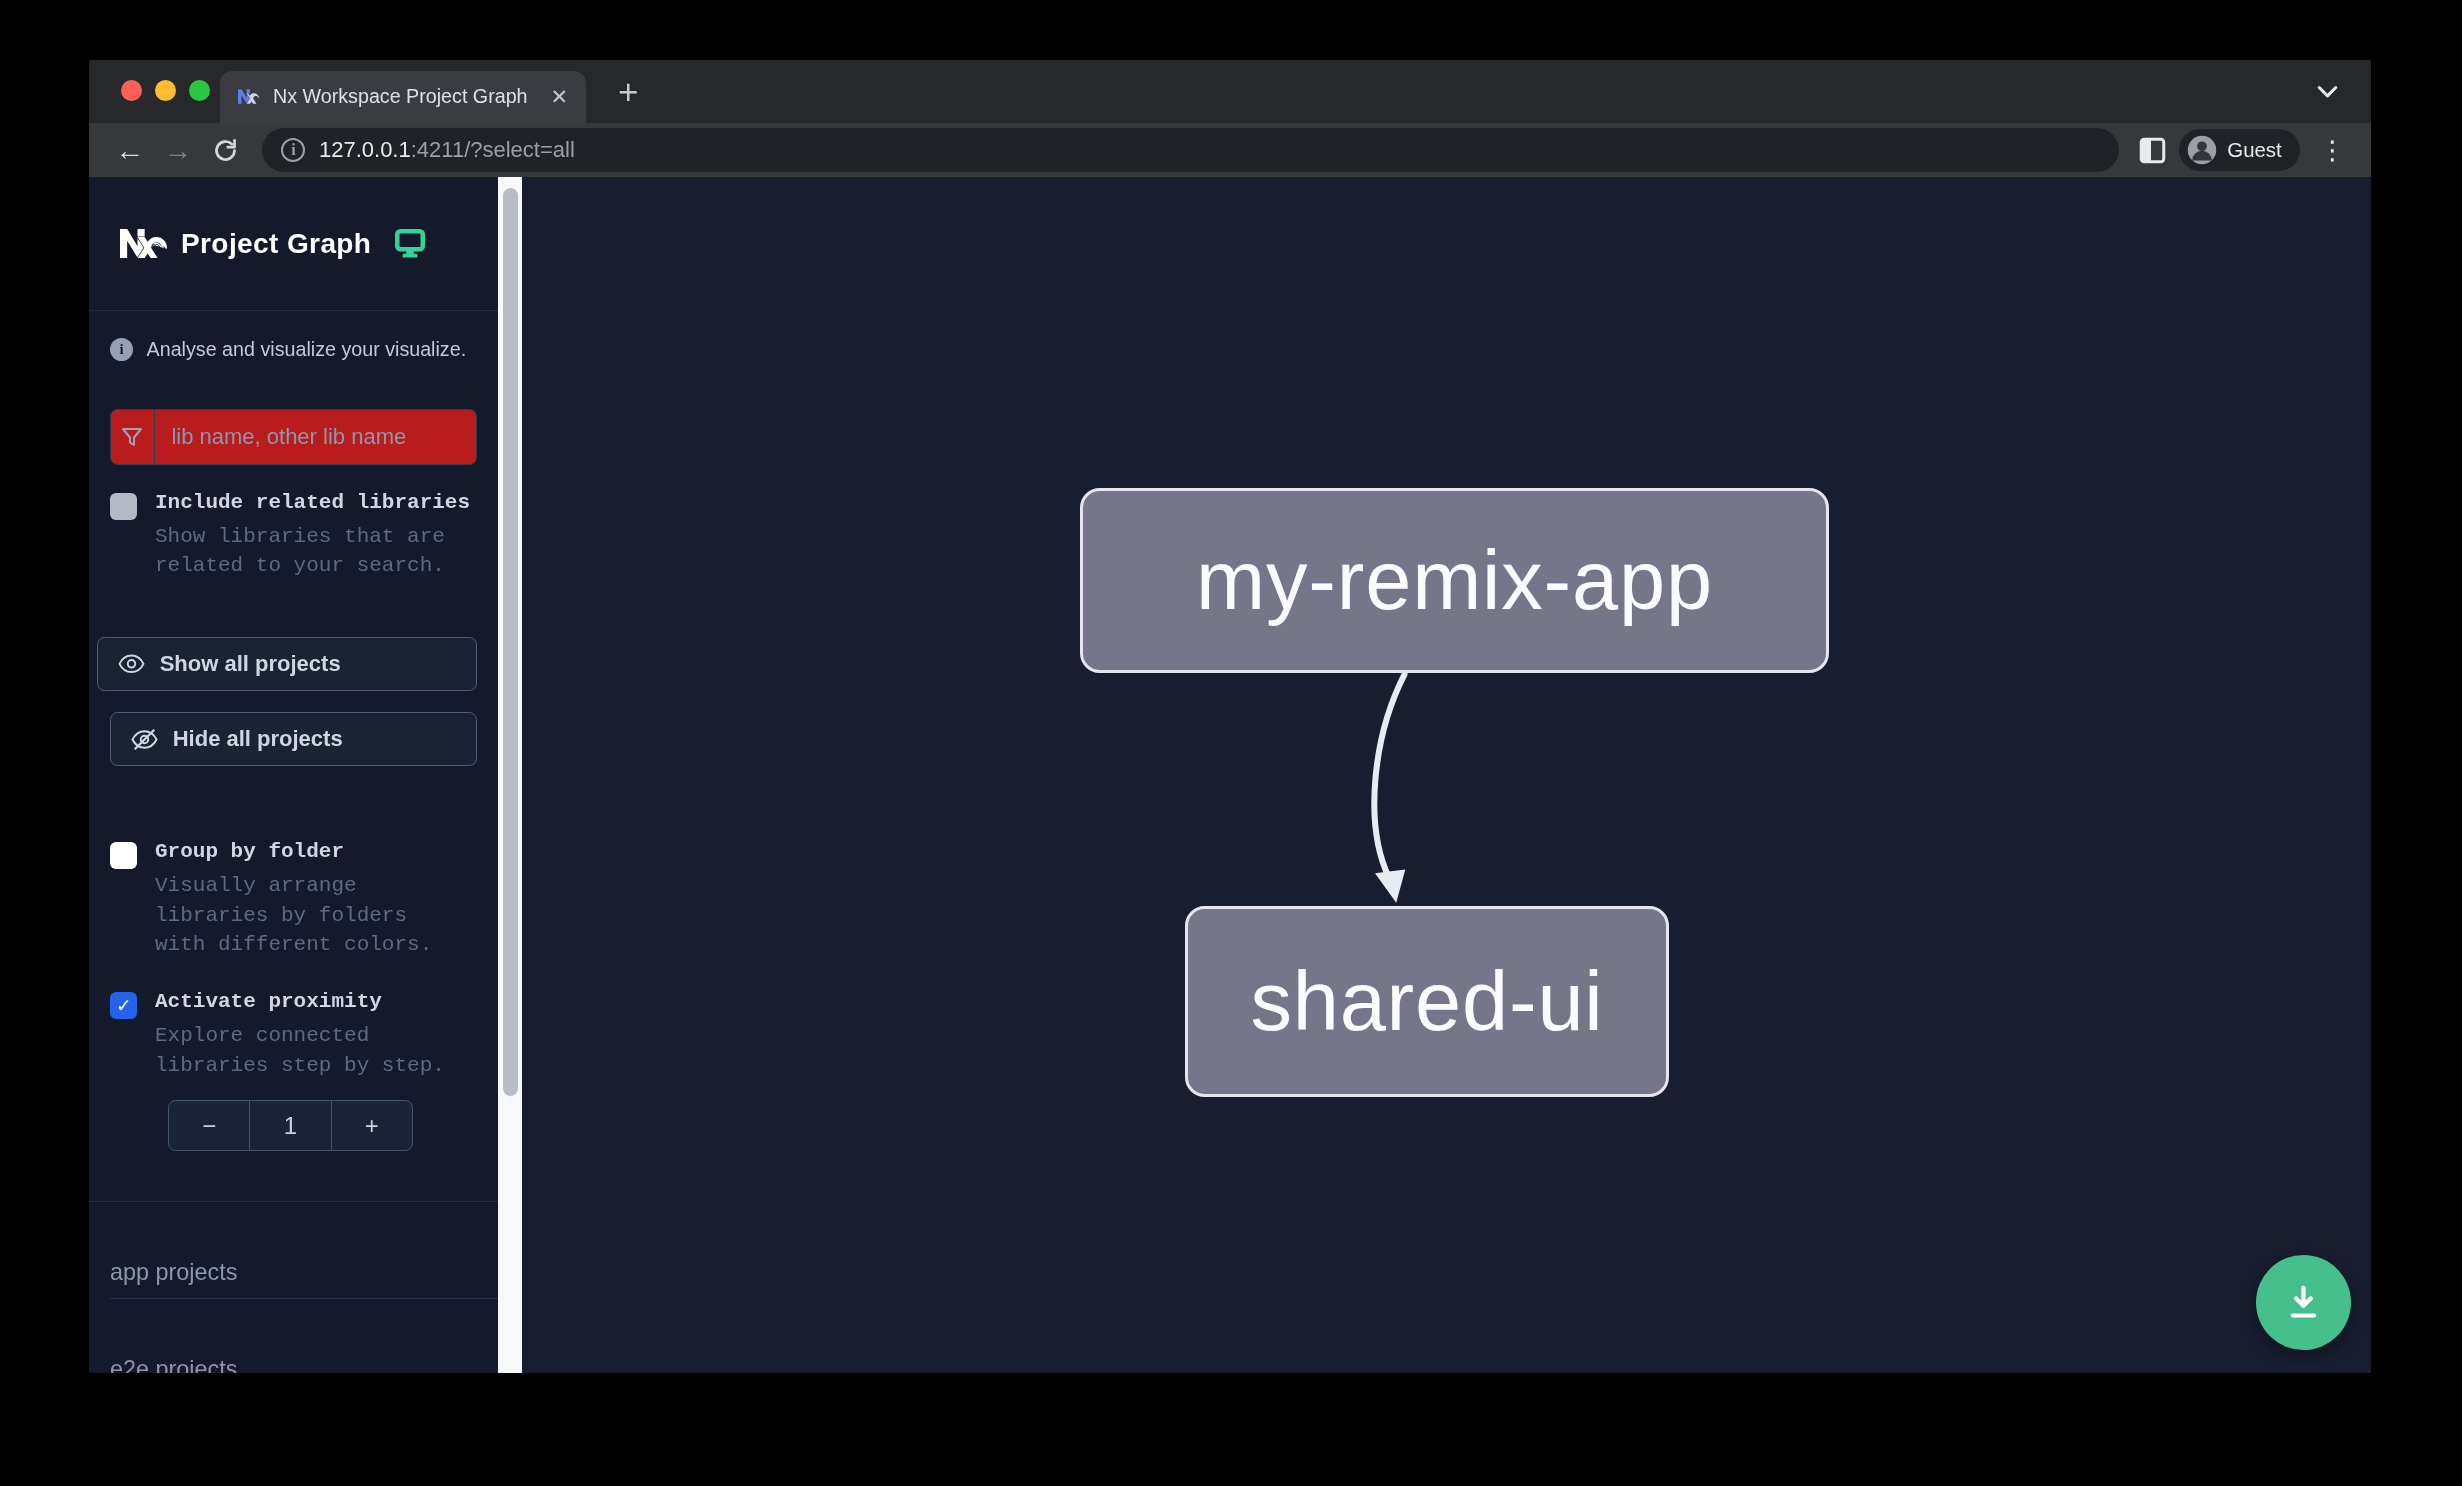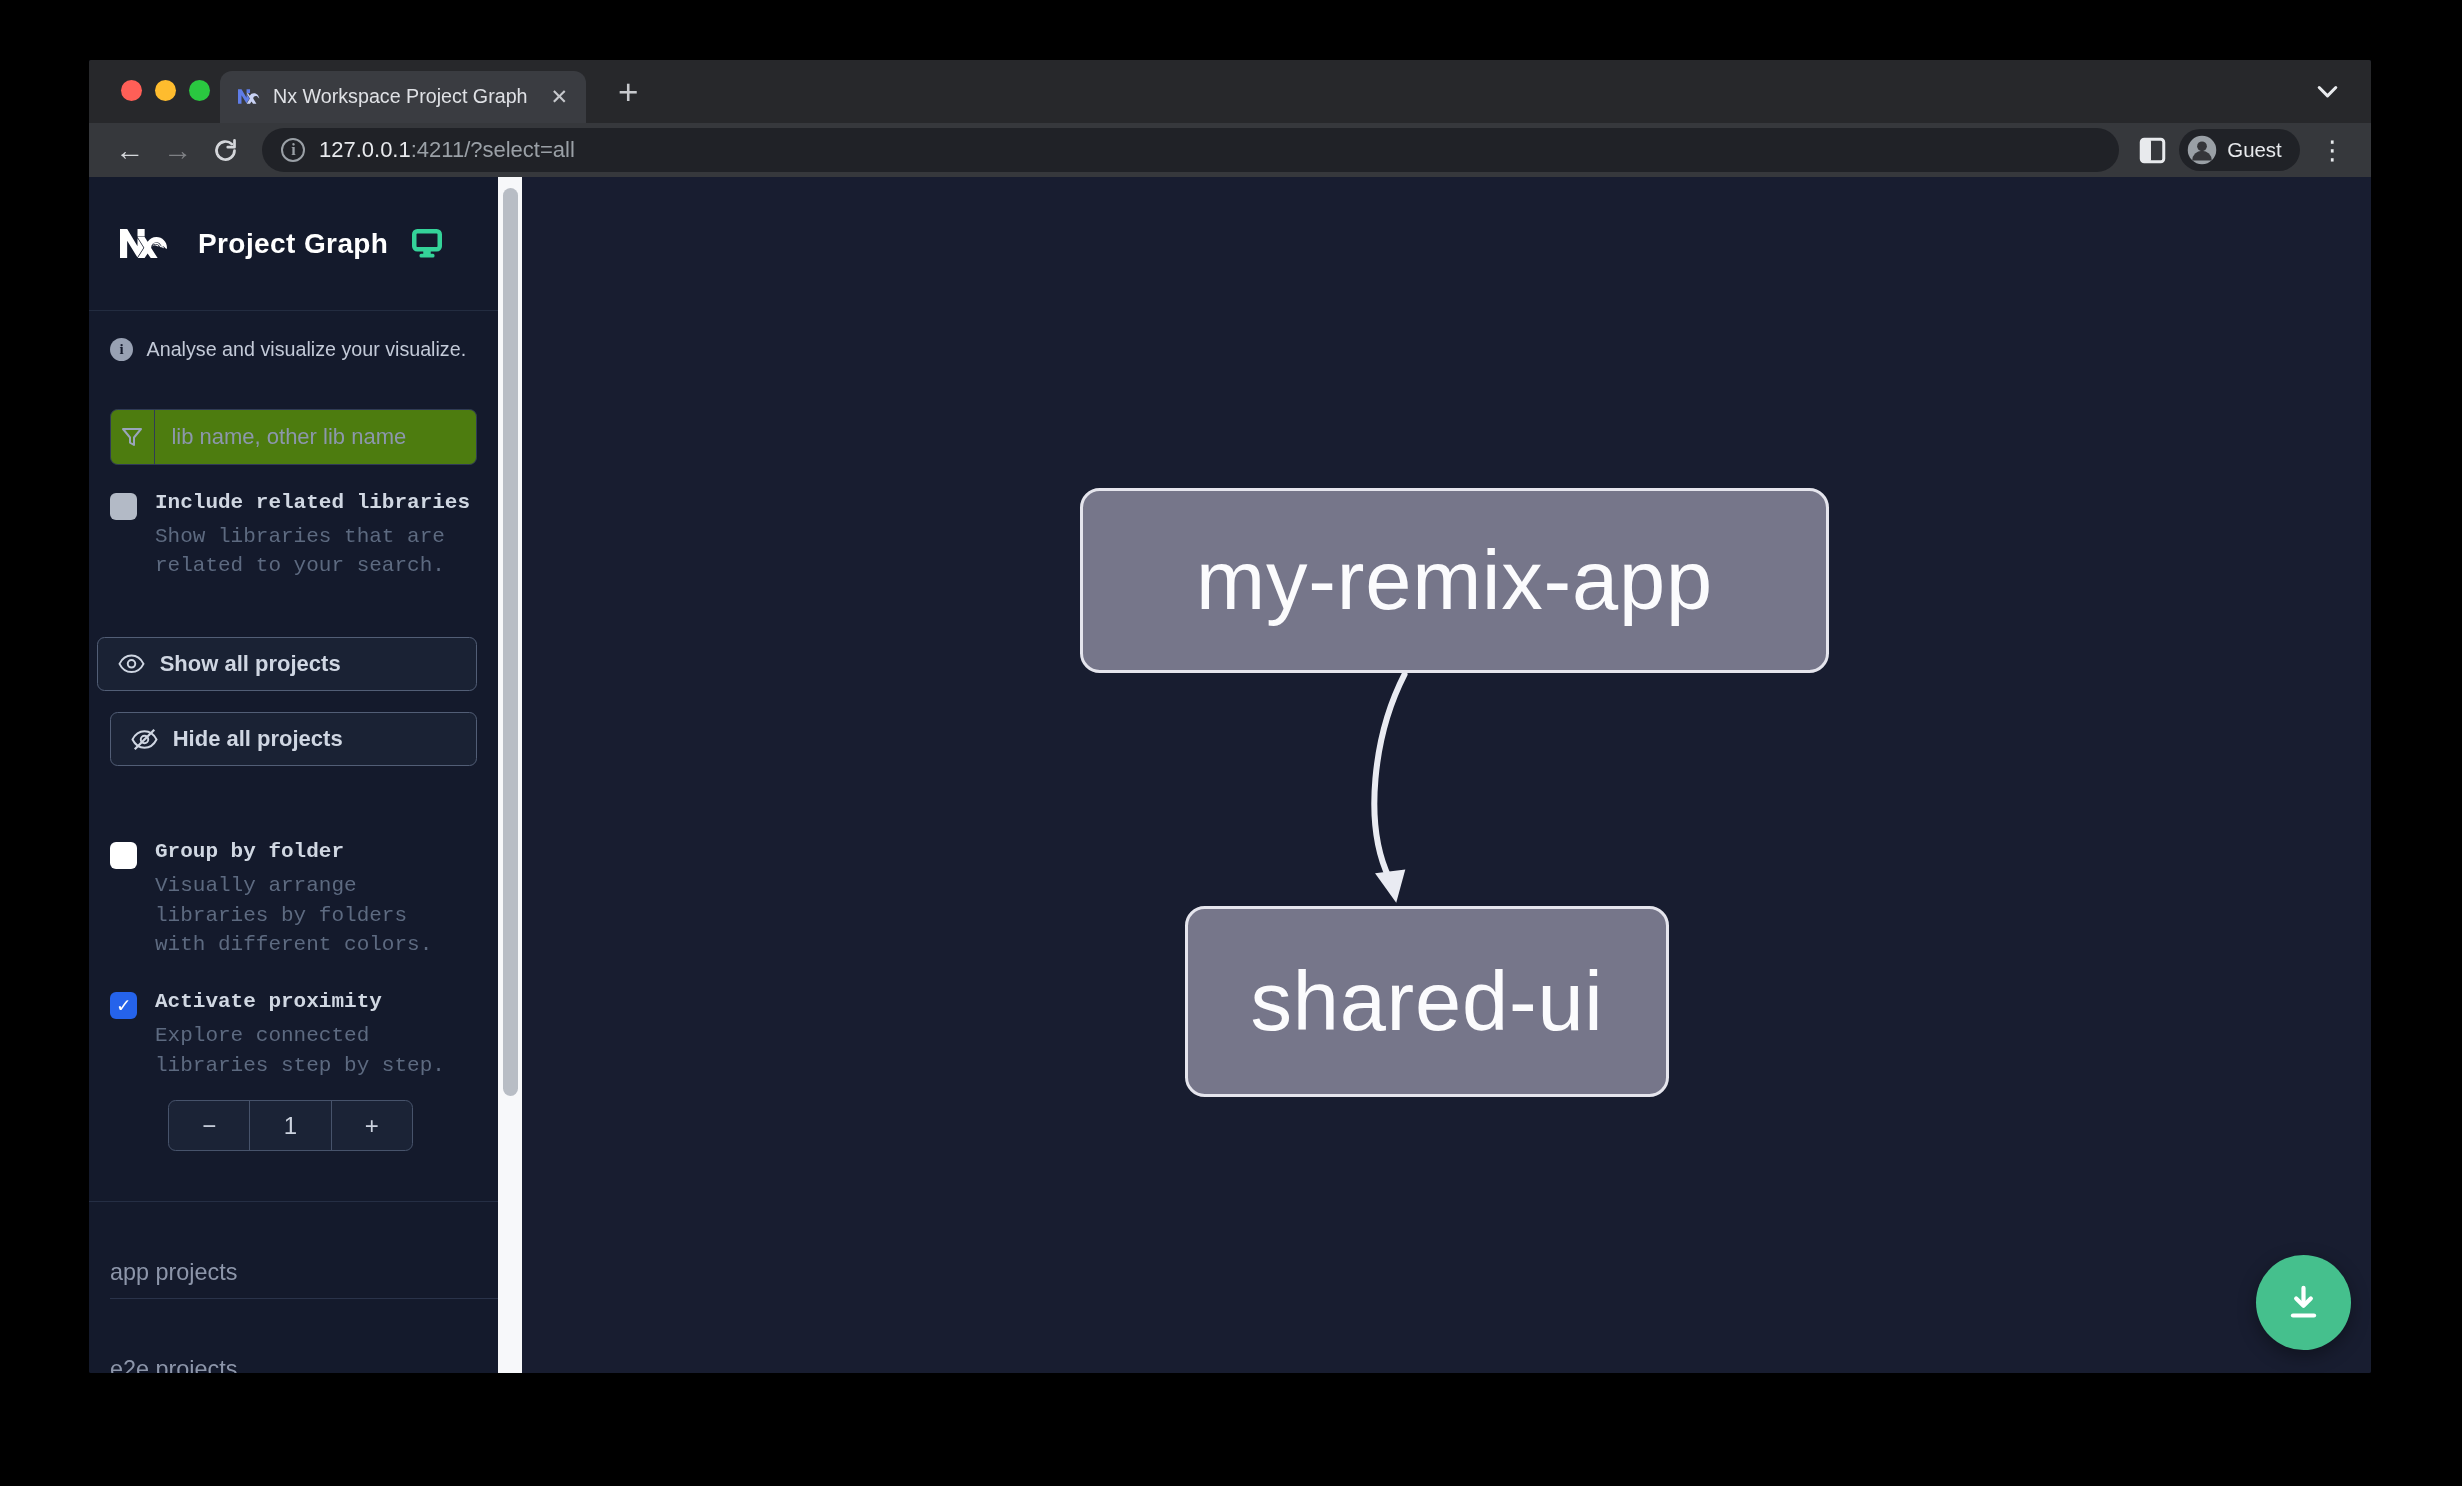--- a/index.html
+++ b/index.html
@@ -42,29 +42,29 @@
   .content { display:flex; height:1196px; }
   .sidebar { width:409px; background:#141a2c; color:#cbd5e1; flex:0 0 auto; overflow:hidden; }
   .scrollstrip { width:24px; background:#f7f8fa; position:relative; flex:0 0 auto; }
   .thumb { position:absolute; left:4.5px; top:10.6px; width:15px; height:908px; background:#b8bdc5; border-radius:7.6px; }
   .canvas { flex:1; background:#181d30; position:relative; }
 
   
   .sb-header { height:134px; display:flex; align-items:center; padding:0 21px;
     border-bottom:1.5px solid #232c40; }
   .nx-logo { width:67px; height:47px; }
-  .app-title { font-size:28px; font-weight:700; color:#fff; margin-left:21px; letter-spacing:0.4px; }
+  .app-title { font-size:28px; font-weight:700; color:#fff; margin-left:4px; letter-spacing:0.4px; }
   .monitor-icon { width:32px; height:30px; margin-left:23px; }
   .tagline { display:flex; align-items:center; gap:13.6px; margin:27px 21px 0; }
   .info-badge { width:23px; height:23px; border-radius:50%; background:#98a1b3; color:#141a2c;
     font-size:15px; font-weight:700; display:flex; align-items:center; justify-content:center;
     font-family:"Liberation Serif", serif; flex:0 0 auto; }
   .tagline-text { font-size:19.7px; color:#c3cad8; }
   .filter { margin:48px 21px 0; height:56px; display:flex; align-items:stretch;
-    border:1.5px solid #303b55; border-radius:7.6px; background:#4d7c0f; overflow:hidden; }
+    border:1.5px solid #303b55; border-radius:7.6px; background:#b91c1c; overflow:hidden; }
   .funnel-cell { width:54px; display:flex; align-items:center; justify-content:center;
     border-right:1.5px solid #303b55; }
   .filter input { flex:1; background:transparent; border:0; outline:none; color:#dbe2ee;
     font-size:22px; padding:0 16.6px; font-family:"Liberation Sans", sans-serif; }
   .filter input::placeholder { color:#8c97ac; }
   .cb-row { display:flex; gap:18px; margin:26px 21px 0;font-family:Liberation Mono, monospace; }
   .cb { width:27px; height:27px; border-radius:6px; flex:0 0 auto; margin-top:1.5px; }
   .cb.muted { background:#b3bac6; }
   .cb.plain { background:#ffffff; }
   .cb.checked { background:#2563eb; color:#fff; font-size:21px; font-weight:700;

